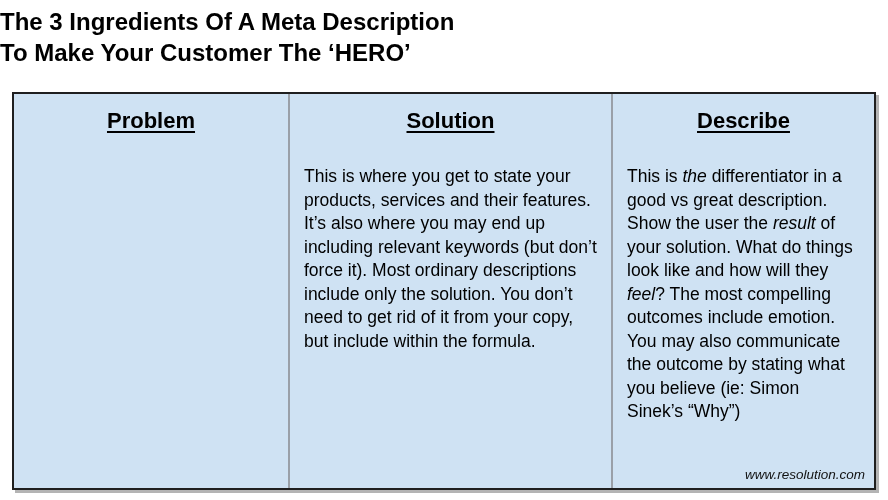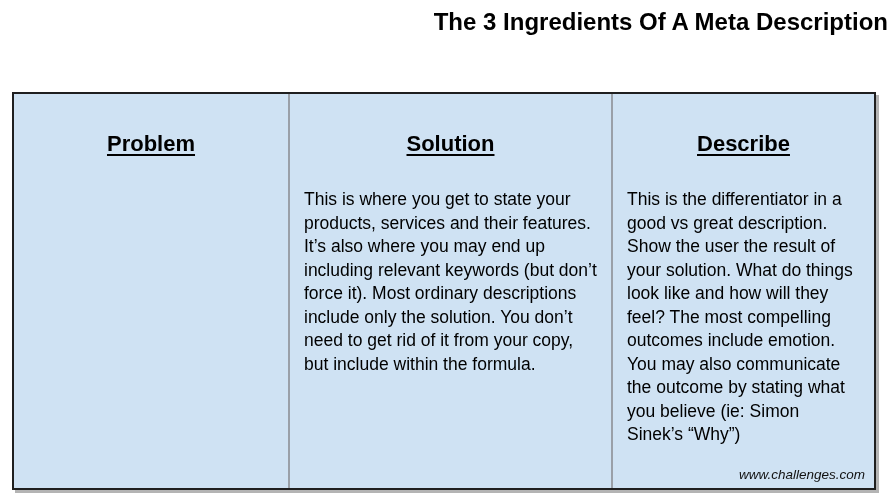--- a/index.html
+++ b/index.html
@@ -15,21 +15,21 @@
   .page {
     position: relative;
     width: 888px;
     height: 500px;
   }
   .title {
     position: absolute;
     top: 6px;
     left: 0;
     width: 100%;
-    text-align: right;
+    text-align: left;
     font-size: 24px;
     font-weight: bold;
     line-height: 31px;
     letter-spacing: 0px;
   }
   .table {
     position: absolute;
     left: 12px;
     top: 92px;
     width: 860px;
@@ -37,21 +37,20 @@
     background: #cfe2f3;
     border: 2px solid #1f1f1f;
     box-shadow: 3px 3px 0 rgba(130,130,130,0.6);
     display: flex;
     flex-direction: row;
   }
   .col {
     position: relative;
     box-sizing: border-box;
     padding: 12px 14px 19px 14px;
-    margin-top: 23px;
   }
   .col-1 { width: 274px; }
   .col-2 { width: 321px; }
   .col-3 { flex: 1; }
   .divider {
     width: 2px;
     background: #9aa0a8;
     flex: 0 0 2px;
   }
   .col-header {
@@ -60,55 +59,56 @@
     font-weight: bold;
     text-decoration: underline;
     text-underline-offset: 3px;
     margin: 2px 0 0 0;
   }
   .col-body {
     margin-top: 31px;
     font-size: 17.5px;
     line-height: 23.5px;
   }
-  .italic { }
+  .italic { font-style: italic; }
   .website {
     position: absolute;
     right: 9px;
     bottom: 6px;
     font-size: 13.5px;
     font-style: italic;
     color: #111111;
   }
 </style>
 </head>
 <body>
 
 <div class="page">
 
   <div class="title">
     <div>The 3 Ingredients Of A Meta Description</div>
+    <div>To Make Your Customer The ‘HERO’</div>
   </div>
 
   <div class="table">
 
     <div class="col col-1">
       <div class="col-header">Problem</div>
     </div>
 
     <div class="divider"></div>
 
     <div class="col col-2">
       <div class="col-header">Solution</div>
       <div class="col-body">This is where you get to state your products, services and their features. It’s also where you may end up including relevant keywords (but don’t force it). Most ordinary descriptions include only the solution. You don’t need to get rid of it from your copy, but include within the formula.</div>
     </div>
 
     <div class="divider"></div>
 
     <div class="col col-3">
       <div class="col-header">Describe</div>
       <div class="col-body"><span>This is </span><span class="italic">the</span><span> differentiator in a good vs great description. Show the user the </span><span class="italic">result</span><span> of your solution. What do things look like and how will they </span><span class="italic">feel</span><span>? The most compelling outcomes include emotion. You may also communicate the outcome by stating what you believe (ie: Simon Sinek’s “Why”)</span></div>
-      <div class="website">www.challenges.com</div>
+      <div class="website">www.resolution.com</div>
     </div>
 
   </div>
 
 </div>
 
 </body></html>

